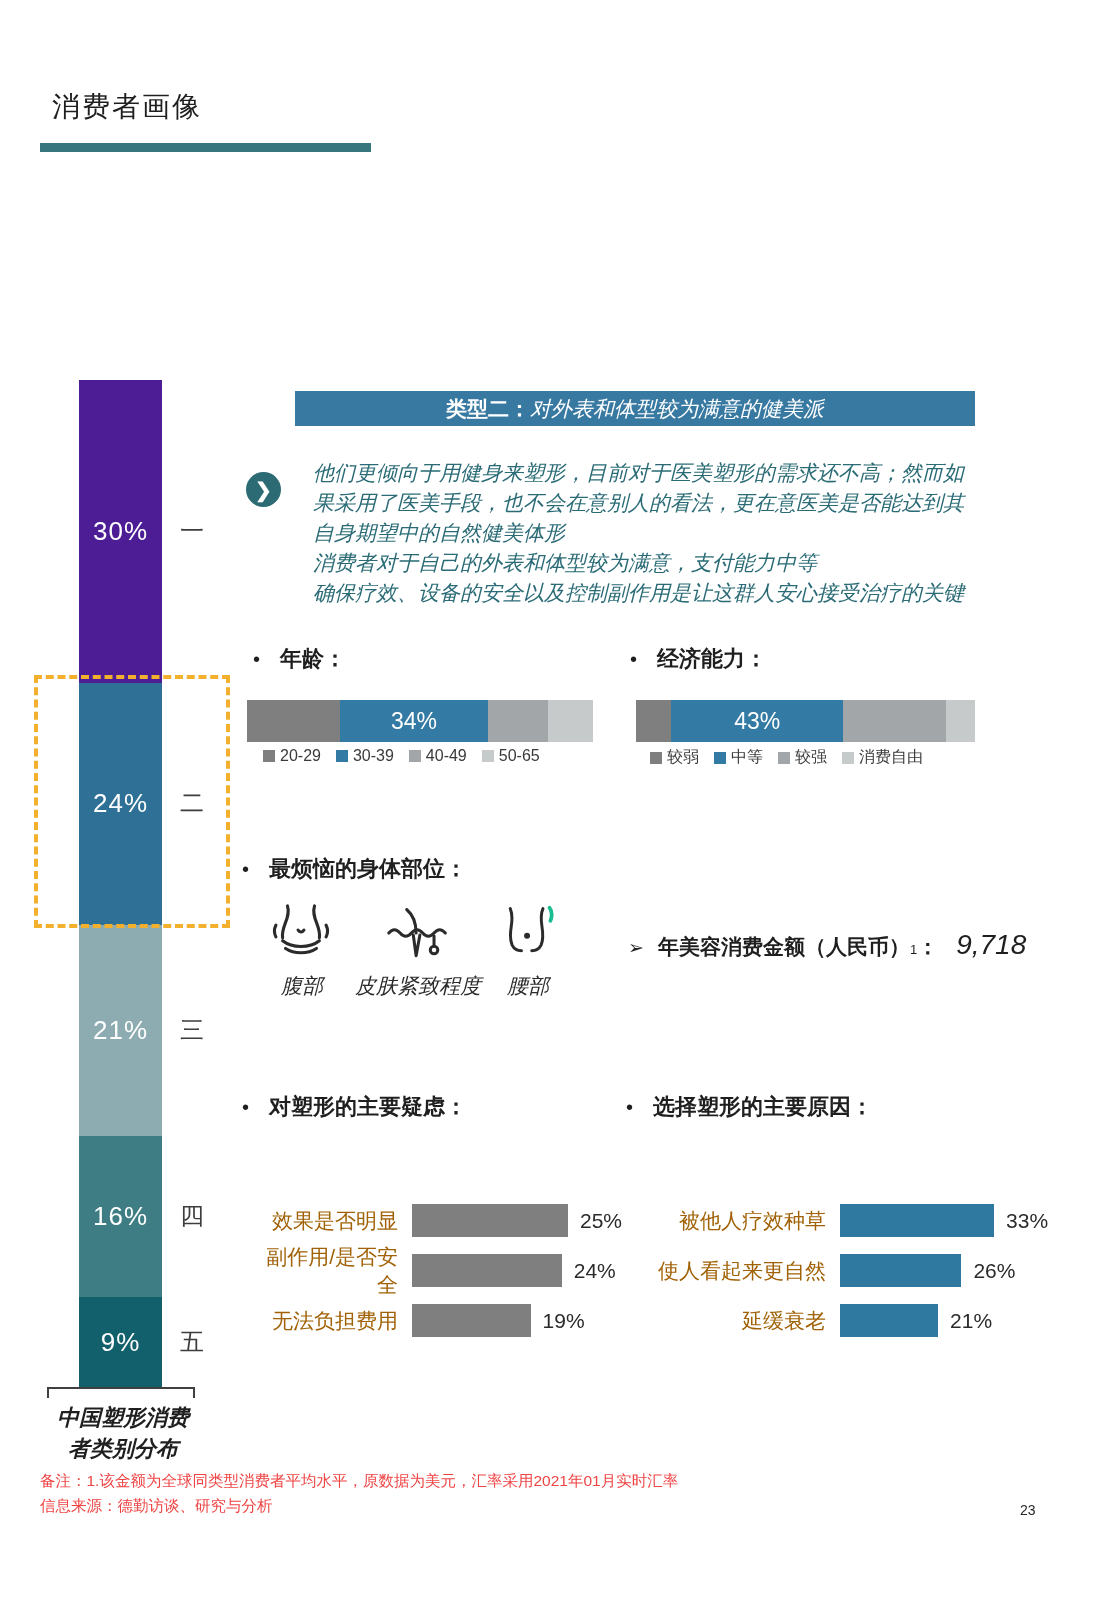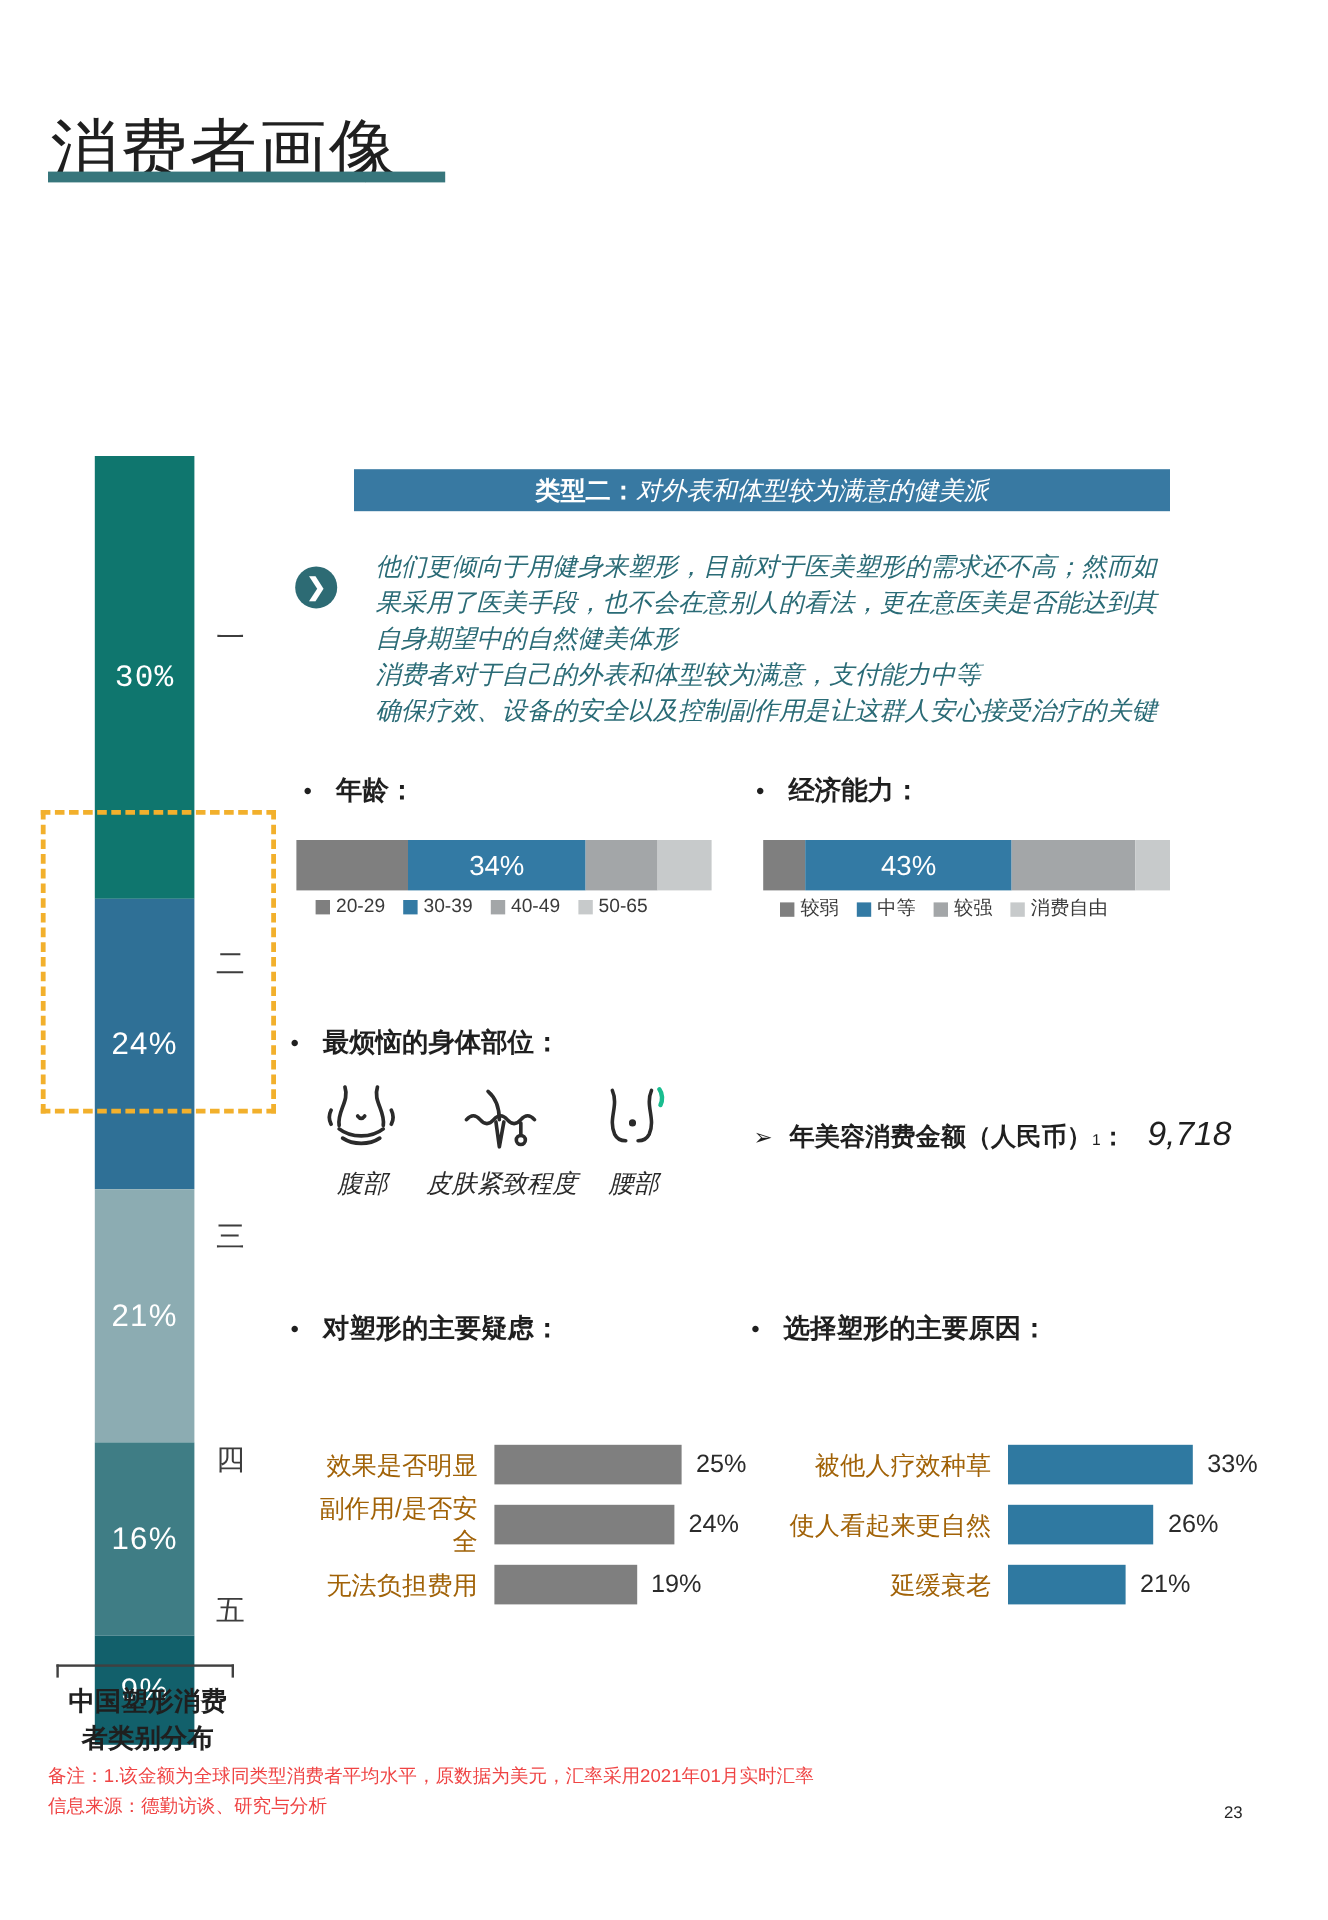--- a/index.html
+++ b/index.html
@@ -3,32 +3,32 @@
 <meta charset="utf-8">
 <style>
   html,body{margin:0;padding:0;}
   body{
     width:1107px;height:1600px;position:relative;background:#ffffff;
     font-family:"Liberation Sans", sans-serif;color:#1f1f1f;overflow:hidden;
   }
   .abs{position:absolute;}
 
   
-  .page-title{left:42px;top:88px;font-size:56px;font-weight:500;letter-spacing:2px;}
+  .page-title{left:52px;top:88px;font-size:28px;font-weight:500;letter-spacing:2px;}
   .title-rule{left:40px;top:143px;width:331px;height:9px;background:#37767c;}
 
   
   .cat-bar{left:79px;top:380px;width:83px;display:flex;flex-direction:column;}
   .seg{position:relative;display:flex;align-items:center;justify-content:center;}
   .seg span{color:#ffffff;font-size:26px;font-weight:300;letter-spacing:1px;}
   .cat-nums{left:162px;top:380px;width:60px;display:flex;flex-direction:column;}
   .numcell{display:flex;align-items:center;justify-content:center;font-size:24px;color:#3d3d3d;}
   .hl-box{left:34px;top:675px;width:196px;height:253px;border:4px dashed #f2b02c;box-sizing:border-box;}
   .bracket{left:47px;top:1387px;width:148px;height:11px;border:2px solid #404040;border-bottom:none;box-sizing:border-box;}
-  .cat-caption{left:25px;top:1402px;width:196px;text-align:center;font-size:22px;font-weight:bold;line-height:31px;white-space:pre-line;}
+  .cat-caption{left:25px;top:1402px;width:196px;text-align:center;font-size:22px;font-weight:bold;line-height:31px;white-space:pre-line;font-style:italic;}
 
   
   .type-banner{left:295px;top:391px;width:680px;height:35px;background:#3879a2;
     display:flex;align-items:center;justify-content:center;color:#fff;font-size:21px;}
   .type-banner .prefix{font-weight:bold;}
   .type-banner .t{font-style:italic;margin-left:0;}
 
   
   .chev-circle{left:246px;top:472px;width:35px;height:35px;border-radius:50%;background:#2d6b74;
     display:flex;align-items:center;justify-content:center;}
@@ -76,21 +76,21 @@
   .foot{left:40px;top:1468px;font-size:15.5px;line-height:25px;color:#ef4444;}
   .pagenum{left:1020px;top:1502px;font-size:14px;color:#262626;}
 </style>
 </head>
 <body>
 
 <div class="abs page-title">消费者画像</div>
 <div class="abs title-rule"></div>
 
 <div class="abs cat-bar">
-    <div class="seg" style="height: 369px; background: #0f766e; font-family: Liberation Mono, monospace;">
+    <div class="seg" style="height: 303px; background: #4c1d95;">
       <span>30%</span>
     </div>
     <div class="seg" style="height: 241.68px; background: rgb(47, 112, 150);">
       <span>24%</span>
     </div>
     <div class="seg" style="height: 211.47px; background: rgb(140, 172, 178);">
       <span>21%</span>
     </div>
     <div class="seg" style="height: 161.12px; background: rgb(63, 125, 133);">
       <span>16%</span>

